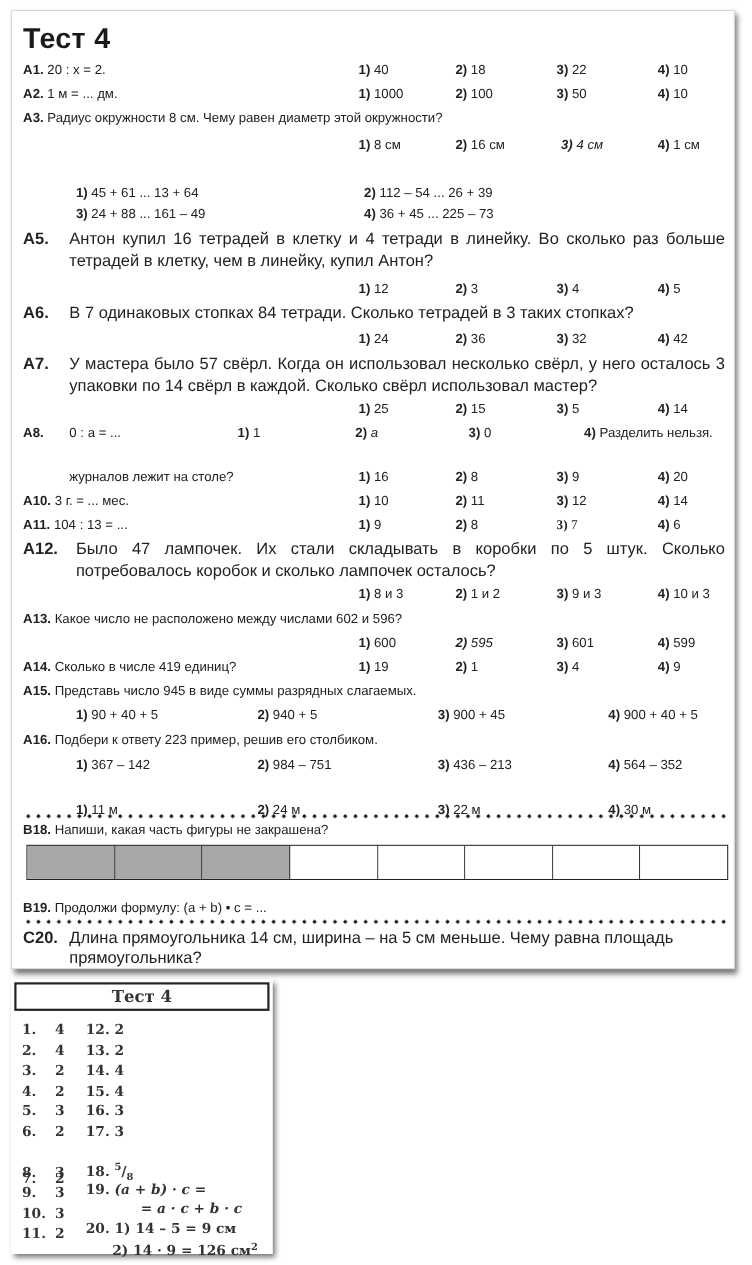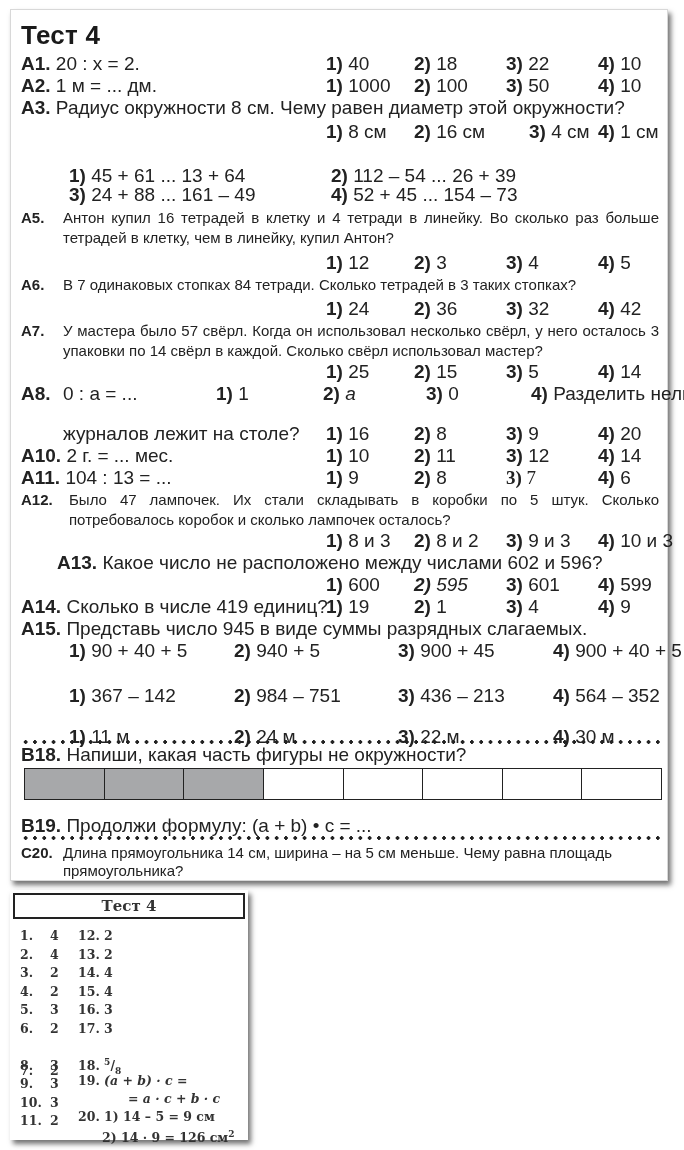--- a/index.html
+++ b/index.html
@@ -6,21 +6,21 @@
   body {
     width:684px; height:1150px; background:#ffffff; position:relative; overflow:hidden;
     font-family:"Liberation Sans", sans-serif; color:#222;
   }
   .panel {
     position:absolute; left:10px; top:9px; width:656px; height:870px;
     background:#fff; border:1px solid #d8d8d8;
     box-shadow:3px 4px 5px rgba(0,0,0,0.55);
   }
   .title { position:absolute; left:10px; top:10px; font-size:26px; font-weight:bold; color:#1a1a1a; letter-spacing:0.3px; }
-  .row { position:absolute; left:10px; right:8px; font-size:19px; line-height:19px; white-space:nowrap; }
+  .row { position:absolute; left:10px; right:8px; font-size:12px; line-height:19px; white-space:nowrap; }
   .q { font-weight:bold; }
   .txt { position:absolute;text-align:center; }
   .opt { position:absolute; }
   .opt b { font-weight:bold; }
   .para { position:absolute; left:10px; right:8px; font-size:15px; line-height:20px; text-align:justify; }
   .para .q { position:absolute; left:0; top:0; }
   .para .body { margin-left:42px; display:block; }
   .dots {
     position:absolute; left:10px; right:6px; height:6px;
     background-image:radial-gradient(circle, #222 1.6px, transparent 1.9px);
@@ -68,31 +68,31 @@
     <span class="opt" style="left:577px;"><b>4)</b> <span>10</span></span>
   </div>
 
   <div class="row" style="top:88px;">
     <span class="q">A3.</span>
     <span>Радиус окружности 8 см. Чему равен диаметр этой окружности?</span>
   </div>
   <div class="row" style="top:112px;">
     <span class="opt" style="left:305px;"><b>1)</b> <span>8 см</span></span>
     <span class="opt" style="left:393px;"><b>2)</b> <span>16 см</span></span>
-    <span class="opt" style="left:508px;"><b>3)</b> <span>4 см</span></span>
+    <span class="opt" style="left:489px;font-style:italic;"><b>3)</b> <span>4 см</span></span>
     <span class="opt" style="left:577px;"><b>4)</b> <span>1 см</span></span>
   </div>
 
   <div class="row" style="top:156px;">
     <span class="opt" style="left:48px;"><b>1)</b> <span>45 + 61 ... 13 + 64</span></span>
     <span class="opt" style="left:310px;"><b>2)</b> <span>112 – 54 ... 26 + 39</span></span>
   </div>
   <div class="row" style="top:175px;">
     <span class="opt" style="left:48px;"><b>3)</b> <span>24 + 88 ... 161 – 49</span></span>
-    <span class="opt" style="left:310px;"><b>4)</b> <span>52 + 45 ... 154 – 73</span></span>
+    <span class="opt" style="left:310px;"><b>4)</b> <span>36 + 45 ... 225 – 73</span></span>
   </div>
 
   <div class="para" style="top:198px;">
     <span class="q">A5.</span>
     <span class="body">Антон купил 16 тетрадей в клетку и 4 тетради в линейку. Во сколько раз больше тетрадей в клетку, чем в линейку, купил Антон?</span>
   </div>
   <div class="row" style="top:243px;">
     <span class="opt" style="left:305px;"><b>1)</b> <span>12</span></span>
     <span class="opt" style="left:393px;"><b>2)</b> <span>3</span></span>
     <span class="opt" style="left:485px;"><b>3)</b> <span>4</span></span>
@@ -133,21 +133,21 @@
   <div class="row" style="top:414px;">
     <span class="txt" style="left:42px;">журналов лежит на столе?</span>
     <span class="opt" style="left:305px;"><b>1)</b> <span>16</span></span>
     <span class="opt" style="left:393px;"><b>2)</b> <span>8</span></span>
     <span class="opt" style="left:485px;"><b>3)</b> <span>9</span></span>
     <span class="opt" style="left:577px;"><b>4)</b> <span>20</span></span>
   </div>
 
   <div class="row" style="top:436px;">
     <span class="q">A10.</span>
-    <span>2 г. = ... мес.</span>
+    <span>3 г. = ... мес.</span>
     <span class="opt" style="left:305px;"><b>1)</b> <span>10</span></span>
     <span class="opt" style="left:393px;"><b>2)</b> <span>11</span></span>
     <span class="opt" style="left:485px;"><b>3)</b> <span>12</span></span>
     <span class="opt" style="left:577px;"><b>4)</b> <span>14</span></span>
   </div>
 
   <div class="row" style="top:458px;">
     <span class="q">A11.</span>
     <span>104 : 13 = ...</span>
     <span class="opt" style="left:305px;"><b>1)</b> <span>9</span></span>
@@ -155,26 +155,26 @@
     <span class="opt" style="left:485px;font-family:Liberation Serif, serif;"><b>3)</b> <span>7</span></span>
     <span class="opt" style="left:577px;"><b>4)</b> <span>6</span></span>
   </div>
 
   <div class="para" style="top:480px;">
     <span class="q">A12.</span>
     <span class="body" style="margin-left:48px;">Было 47 лампочек. Их стали складывать в коробки по 5 штук. Сколько потребовалось коробок и сколько лампочек осталось?</span>
   </div>
   <div class="row" style="top:521px;">
     <span class="opt" style="left:305px;"><b>1)</b> <span>8 и 3</span></span>
-    <span class="opt" style="left:393px;"><b>2)</b> <span>8 и 2</span></span>
+    <span class="opt" style="left:393px;"><b>2)</b> <span>1 и 2</span></span>
     <span class="opt" style="left:485px;"><b>3)</b> <span>9 и 3</span></span>
     <span class="opt" style="left:577px;"><b>4)</b> <span>10 и 3</span></span>
   </div>
 
-  <div class="row" style="top:543px;margin-left:36px;">
+  <div class="row" style="top:543px;">
     <span class="q">A13.</span>
     <span>Какое число не расположено между числами 602 и 596?</span>
   </div>
   <div class="row" style="top:565px;">
     <span class="opt" style="left:305px;"><b>1)</b> <span>600</span></span>
     <span class="opt" style="left:393px;font-style:italic;"><b>2)</b> <span>595</span></span>
     <span class="opt" style="left:485px;"><b>3)</b> <span>601</span></span>
     <span class="opt" style="left:577px;"><b>4)</b> <span>599</span></span>
   </div>
 
@@ -191,39 +191,43 @@
     <span class="q">A15.</span>
     <span>Представь число 945 в виде суммы разрядных слагаемых.</span>
   </div>
   <div class="row" style="top:631px;">
     <span class="opt" style="left:48px;"><b>1)</b> <span>90 + 40 + 5</span></span>
     <span class="opt" style="left:213px;"><b>2)</b> <span>940 + 5</span></span>
     <span class="opt" style="left:377px;"><b>3)</b> <span>900 + 45</span></span>
     <span class="opt" style="left:532px;"><b>4)</b> <span>900 + 40 + 5</span></span>
   </div>
 
+  <div class="row" style="top:653px;">
+    <span class="q">A16.</span>
+    <span>Подбери к ответу 223 пример, решив его столбиком.</span>
+  </div>
   <div class="row" style="top:676px;">
     <span class="opt" style="left:48px;"><b>1)</b> <span>367 – 142</span></span>
     <span class="opt" style="left:213px;"><b>2)</b> <span>984 – 751</span></span>
     <span class="opt" style="left:377px;"><b>3)</b> <span>436 – 213</span></span>
     <span class="opt" style="left:532px;"><b>4)</b> <span>564 – 352</span></span>
   </div>
 
   <div class="row" style="top:717px;">
     <span class="opt" style="left:48px;"><b>1)</b> <span>11 м</span></span>
     <span class="opt" style="left:213px;"><b>2)</b> <span>24 м</span></span>
     <span class="opt" style="left:377px;"><b>3)</b> <span>22 м</span></span>
     <span class="opt" style="left:532px;"><b>4)</b> <span>30 м</span></span>
   </div>
 
   <div class="dots" style="top:729px;"></div>
 
   <div class="row" style="top:735px;">
     <span class="q">B18.</span>
-    <span>Напиши, какая часть фигуры не окружности?</span>
+    <span>Напиши, какая часть фигуры не закрашена?</span>
   </div>
   <div class="figure" id="figure">
       <div class="cell filled" style="background: rgb(167, 168, 170);"></div>
       <div class="cell filled" style="background: rgb(167, 168, 170);"></div>
       <div class="cell filled" style="background: rgb(167, 168, 170);"></div>
       <div class="cell"></div>
       <div class="cell"></div>
       <div class="cell"></div>
       <div class="cell"></div>
       <div class="cell"></div>

